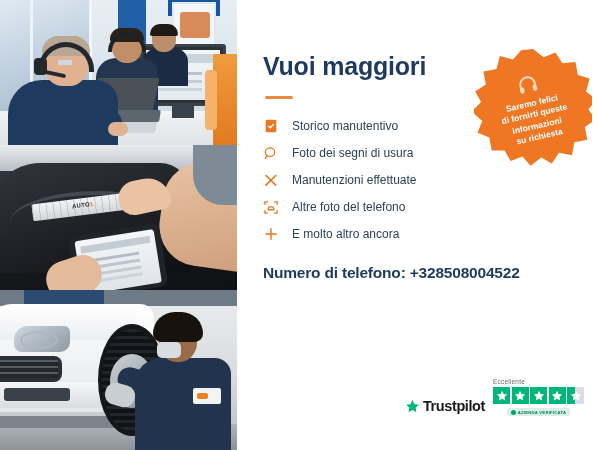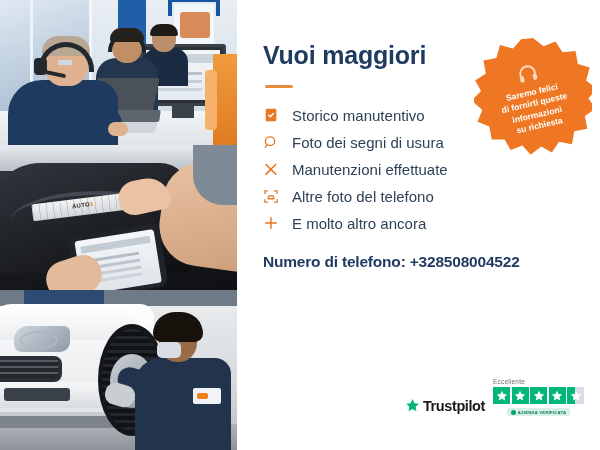--- a/index.html
+++ b/index.html
@@ -105,35 +105,35 @@
   .p3-mask{position:absolute;left:22px;top:30px;width:24px;height:16px;background:#d7dde3;border-radius:5px;}
   .p3-body{position:absolute;left:0;top:46px;width:96px;height:92px;background:#22344d;border-radius:26px 16px 0 0;}
   .p3-patch{position:absolute;left:58px;top:76px;width:28px;height:16px;background:#f1f3f5;border-radius:2px;}
   .p3-patch:after{content:"";position:absolute;left:4px;top:5px;width:11px;height:6px;background:#ef7f1a;border-radius:2px;}
   .p3-arm{position:absolute;left:-18px;top:60px;width:58px;height:24px;background:#22344d;border-radius:12px;transform:rotate(16deg);}
   .p3-glove{position:absolute;left:-30px;top:72px;width:30px;height:22px;background:#c9ced3;border-radius:10px;transform:rotate(16deg);}
   .p3-bench{position:absolute;left:0;bottom:0;width:100%;height:26px;background:linear-gradient(180deg,#aeb4b9,#8d9399);}
   .p3-lift{position:absolute;left:0;bottom:22px;width:130px;height:12px;background:#7d848b;}
 
   
-  .content { flex:1; position:relative; background:#fff; padding:40px 20px 0 26px; }
+  .content { flex:1; position:relative; background:#fff; padding:40px 20px 0 26px;margin-top:11px; }
   .headline { color:#1e3a5f; font-size:25px; line-height:1.22; font-weight:bold; letter-spacing:-.2px; }
   .rule { width:28px; height:3px; background:#e98b3f; margin:14px 0 14px 2px; border-radius:2px; }
 
   .list { margin-top:2px; }
   .li { display:flex; align-items:center; gap:13px; height:27px; }
   .li-ico { width:16px; height:16px; flex:0 0 16px; display:flex; align-items:center; justify-content:center; color:#e87722; }
-  .li-txt { color:#2e4257; font-size:15px; }
+  .li-txt { color:#2e4257; font-size:12px; }
 
   .phone { margin-top:16px; color:#1e3a5f; font-size:15.5px; font-weight:bold; letter-spacing:-.2px; }
   .sub { margin-top:7px; color:#4a5b6d; font-size:11.5px; line-height:1.55; }
 
   
   .tp { position:absolute; right:16px; bottom:34px; display:flex; align-items:flex-end; gap:8px; }
-  .tp-logo { display:flex; align-items:flex-start; gap:3px; padding-bottom:2px; }
+  .tp-logo { display:flex; align-items:center; gap:3px; padding-bottom:2px; }
   .tp-star { width:15px; height:15px; color:#00b67a; }
   .tp-name { font-size:14.5px; font-weight:bold; color:#191919; letter-spacing:-.4px; }
   .tp-right { display:flex; flex-direction:column; align-items:center; gap:2px; }
   .tp-label { font-size:6.5px; color:#6b6b6b; letter-spacing:.2px; align-self:flex-start; }
   .tp-stars { display:flex; gap:1.5px; }
   .tp-box { width:17px; height:17px; background:#00b67a; display:flex; align-items:center; justify-content:center; }
   .tp-box.half { background:linear-gradient(90deg,#00b67a 50%,#dcdce6 50%); }
   .tp-box svg { width:12px; height:12px; color:#fff; }
   .tp-verif { margin-top:2px; background:#d9f0e6; border-radius:2px; padding:1.5px 4px; display:flex; align-items:center; gap:2px; }
   .tp-vdot { width:5px; height:5px; border-radius:50%; background:#00a56d; flex:0 0 5px; }

